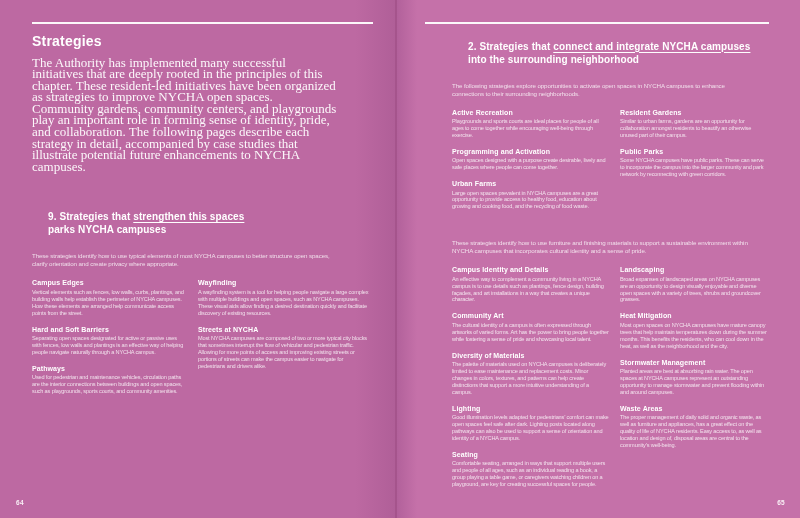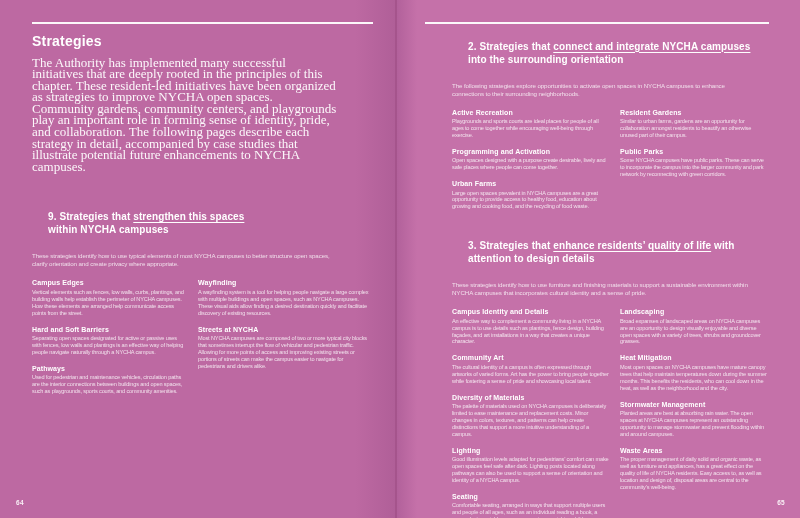--- a/index.html
+++ b/index.html
@@ -68,21 +68,21 @@
 <body>
 
 <div class="spread">
 
   <div class="page page-left">
     <div class="rule"></div>
     <h1 class="page-title">Strategies</h1>
     <p class="intro">The Authority has implemented many successful initiatives that are deeply rooted in the principles of this chapter. These resident-led initiatives have been organized as strategies to improve NYCHA open spaces. Community gardens, community centers, and playgrounds play an important role in forming sense of identity, pride, and collaboration. The following pages describe each strategy in detail, accompanied by case studies that illustrate potential future enhancements to NYCHA campuses.</p>
 
     <section class="section-1">
-      <h2 class="section-heading"><span>9. Strategies that </span><span class="u">strengthen this spaces</span><span></span><span class="line2">within NYCHA campuses</span></h2>
+      <h2 class="section-heading"><span>9. Strategies that </span><span class="u">strengthen this spaces</span><span></span><span class="line2">parks NYCHA campuses</span></h2>
       <p class="section-sub">These strategies identify how to use typical elements of most NYCHA campuses to better structure open spaces, clarify orientation and create privacy where appropriate.</p>
       <div class="cols">
         <div class="col col-1">
 
             <div class="item">
               <h3 class="item-heading">Campus Edges</h3>
               <p class="item-body">Vertical elements such as fences, low walls, curbs, plantings, and building walls help establish the perimeter of NYCHA campuses. How these elements are arranged help communicate access points from the street.</p>
             </div>
 
             <div class="item">
@@ -113,21 +113,21 @@
     <div class="pagenum pagenum-left">64</div>
   </div>
 
   <div class="gutter"></div>
 
   <div class="page page-right">
     <div class="rule"></div>
 
     <div class="section-content">
       <section class="section-2">
-        <h2 class="section-heading"><span>2. Strategies that </span><span class="u">connect and integrate NYCHA campuses</span><span></span><span class="line2">into the surrounding orientation</span></h2>
+        <h2 class="section-heading"><span>2. Strategies that </span><span class="u">connect and integrate NYCHA campuses</span><span></span><span class="line2">into the surrounding neighborhood</span></h2>
         <p class="section-sub">The following strategies explore opportunities to activate open spaces in NYCHA campuses to enhance connections to their surrounding neighborhoods.</p>
         <div class="cols">
           <div class="col col-1">
 
               <div class="item">
                 <h3 class="item-heading">Active Recreation</h3>
                 <p class="item-body">Playgrounds and sports courts are ideal places for people of all ages to come together while encouraging well-being through exercise.</p>
               </div>
 
               <div class="item">
@@ -149,21 +149,20 @@
 
               <div class="item">
                 <h3 class="item-heading">Public Parks</h3>
                 <p class="item-body">Some NYCHA campuses have public parks. These can serve to incorporate the campus into the larger community and park network by reconnecting with green corridors.</p>
               </div>
             </div>
         </div>
       </section>
 
       <section class="section-3">
-        <h2 class="section-heading"><span>3. Strategies that </span><span class="u">enhance residents’ quality of life</span><span> with</span><span class="line2">attention to design details</span></h2>
         <p class="section-sub">These strategies identify how to use furniture and finishing materials to support a sustainable environment within NYCHA campuses that incorporates cultural identity and a sense of pride.</p>
         <div class="cols">
           <div class="col col-1">
 
               <div class="item">
                 <h3 class="item-heading">Campus Identity and Details</h3>
                 <p class="item-body">An effective way to complement a community living in a NYCHA campus is to use details such as plantings, fence design, building façades, and art installations in a way that creates a unique character.</p>
               </div>
 
               <div class="item">

